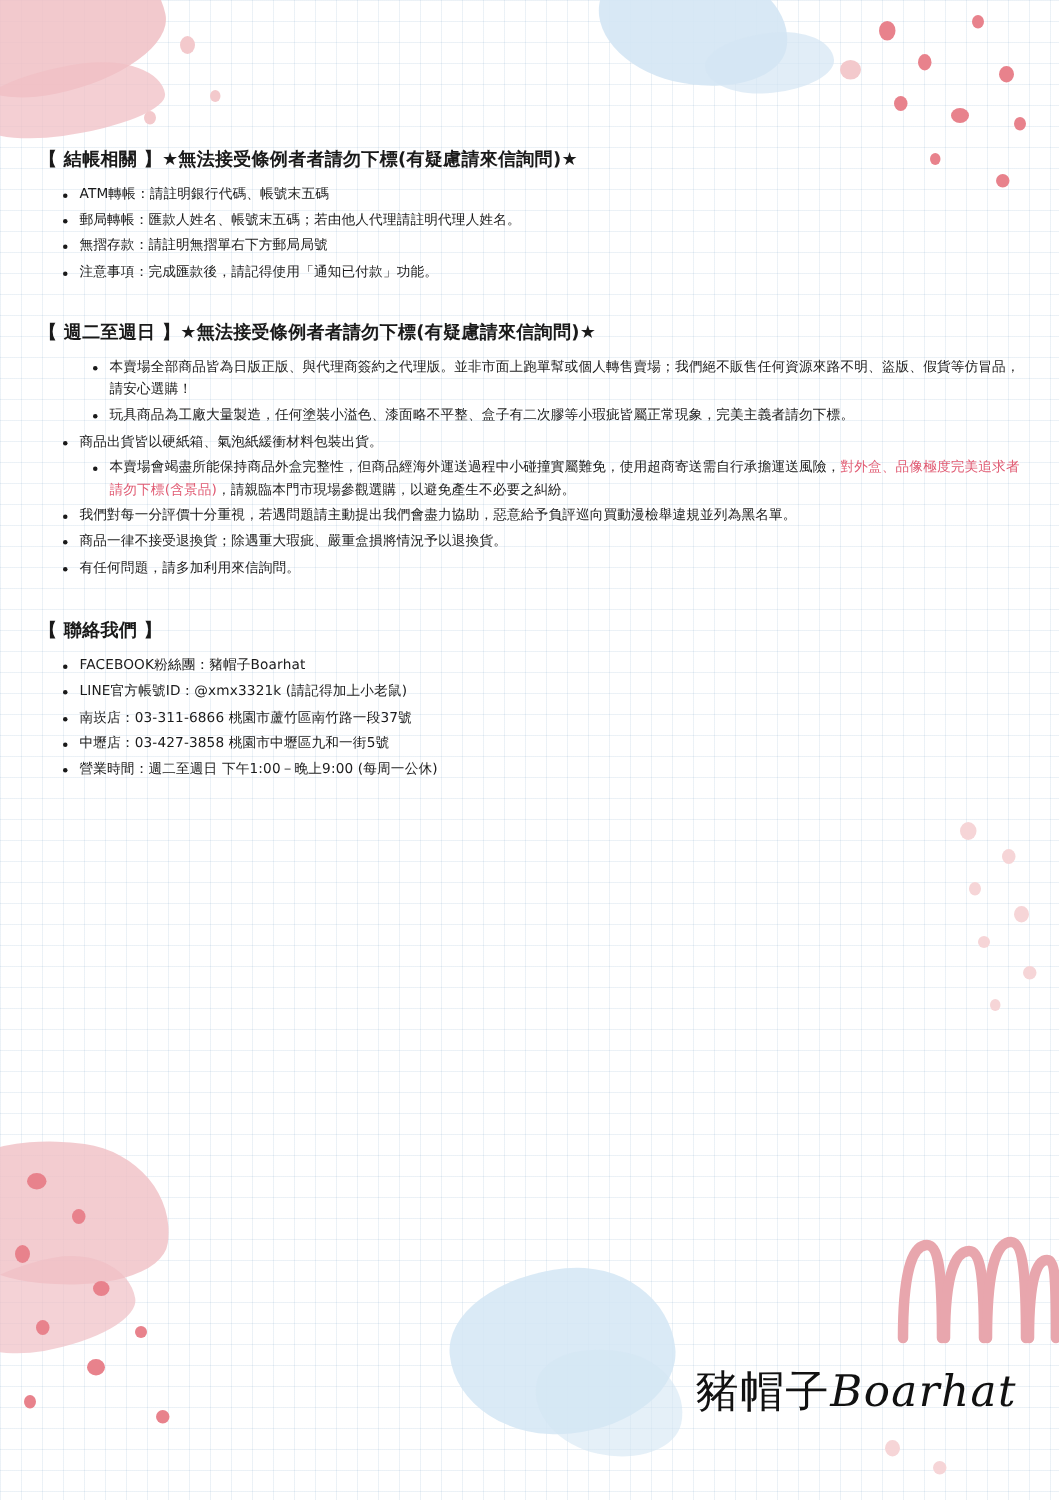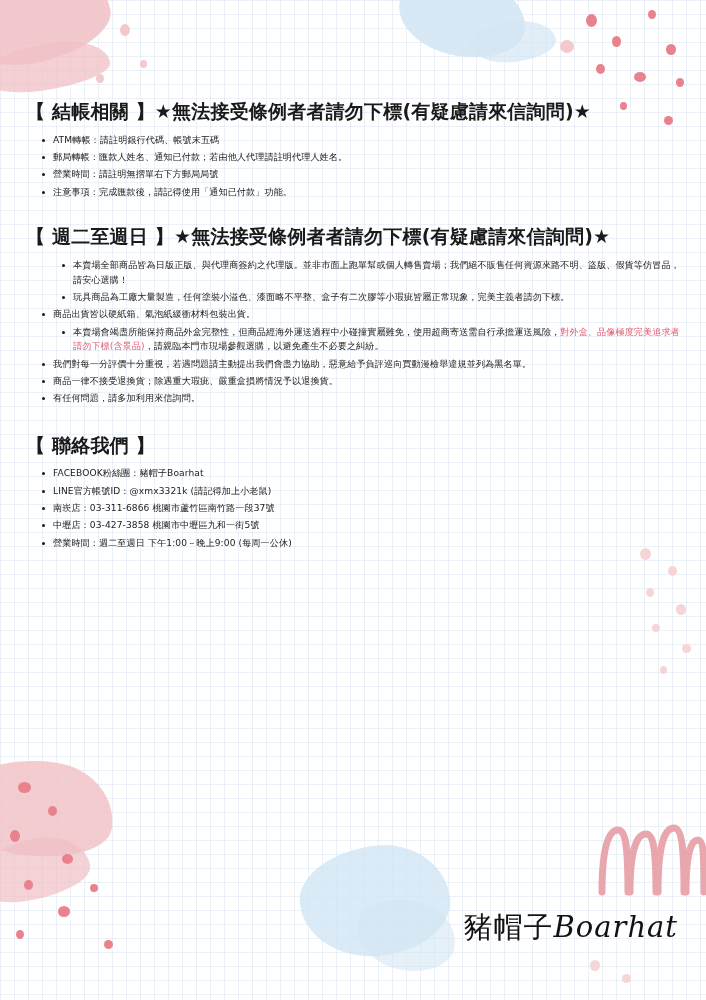--- a/index.html
+++ b/index.html
@@ -46,21 +46,21 @@
 
   
   .content {
     position: absolute;
     left: 0; top: 0;
     width: 706px;
     padding: 0 26px;
   }
   .section { margin-bottom: 2px; }
   .sec-title {
-    font-size: 19px;
+    font-size: 12px;
     font-weight: bold;
     color: #1a1a1a;
     letter-spacing: 0.2px;
     line-height: 1.4;
     margin: 0 0 8px 0;
     white-space: nowrap;
   }
   ul.bullets {
     list-style: none;
     margin: 0;
@@ -161,22 +161,22 @@
 
   <div class="deco blob-pink-soft" style="left:590px; top:960px; width:10px; height:11px;"></div>
   <div class="deco blob-pink-soft" style="left:622px; top:974px; width:9px; height:9px;"></div>
 
   <div class="content">
 
     <div class="section" style="margin-top:98px;">
       <div class="sec-title">【 結帳相關 】★無法接受條例者者請勿下標(有疑慮請來信詢問)★</div>
       <ul class="bullets">
         <li>ATM轉帳：請註明銀行代碼、帳號末五碼</li>
-        <li>郵局轉帳：匯款人姓名、通知已付款；若由他人代理請註明代理人姓名。</li>
-        <li>營業時間：請註明無摺單右下方郵局局號</li>
+        <li>郵局轉帳：匯款人姓名、帳號末五碼；若由他人代理請註明代理人姓名。</li>
+        <li>無摺存款：請註明無摺單右下方郵局局號</li>
         <li>注意事項：完成匯款後，請記得使用「通知已付款」功能。</li>
       </ul>
     </div>
 
     <div class="section" style="margin-top:24px;">
       <div class="sec-title">【 週二至週日 】★無法接受條例者者請勿下標(有疑慮請來信詢問)★</div>
       <ul class="bullets">
         <li class="wide">本賣場全部商品皆為日版正版、與代理商簽約之代理版。並非市面上跑單幫或個人轉售賣場；我們絕不販售任何資源來路不明、盜版、假貨等仿冒品，請安心選購！</li>
         <li class="wide hl-pink">玩具商品為工廠大量製造，任何塗裝小溢色、漆面略不平整、盒子有二次膠等小瑕疵皆屬正常現象，完美主義者請勿下標。</li>
         <li>商品出貨皆以硬紙箱、氣泡紙緩衝材料包裝出貨。</li>

